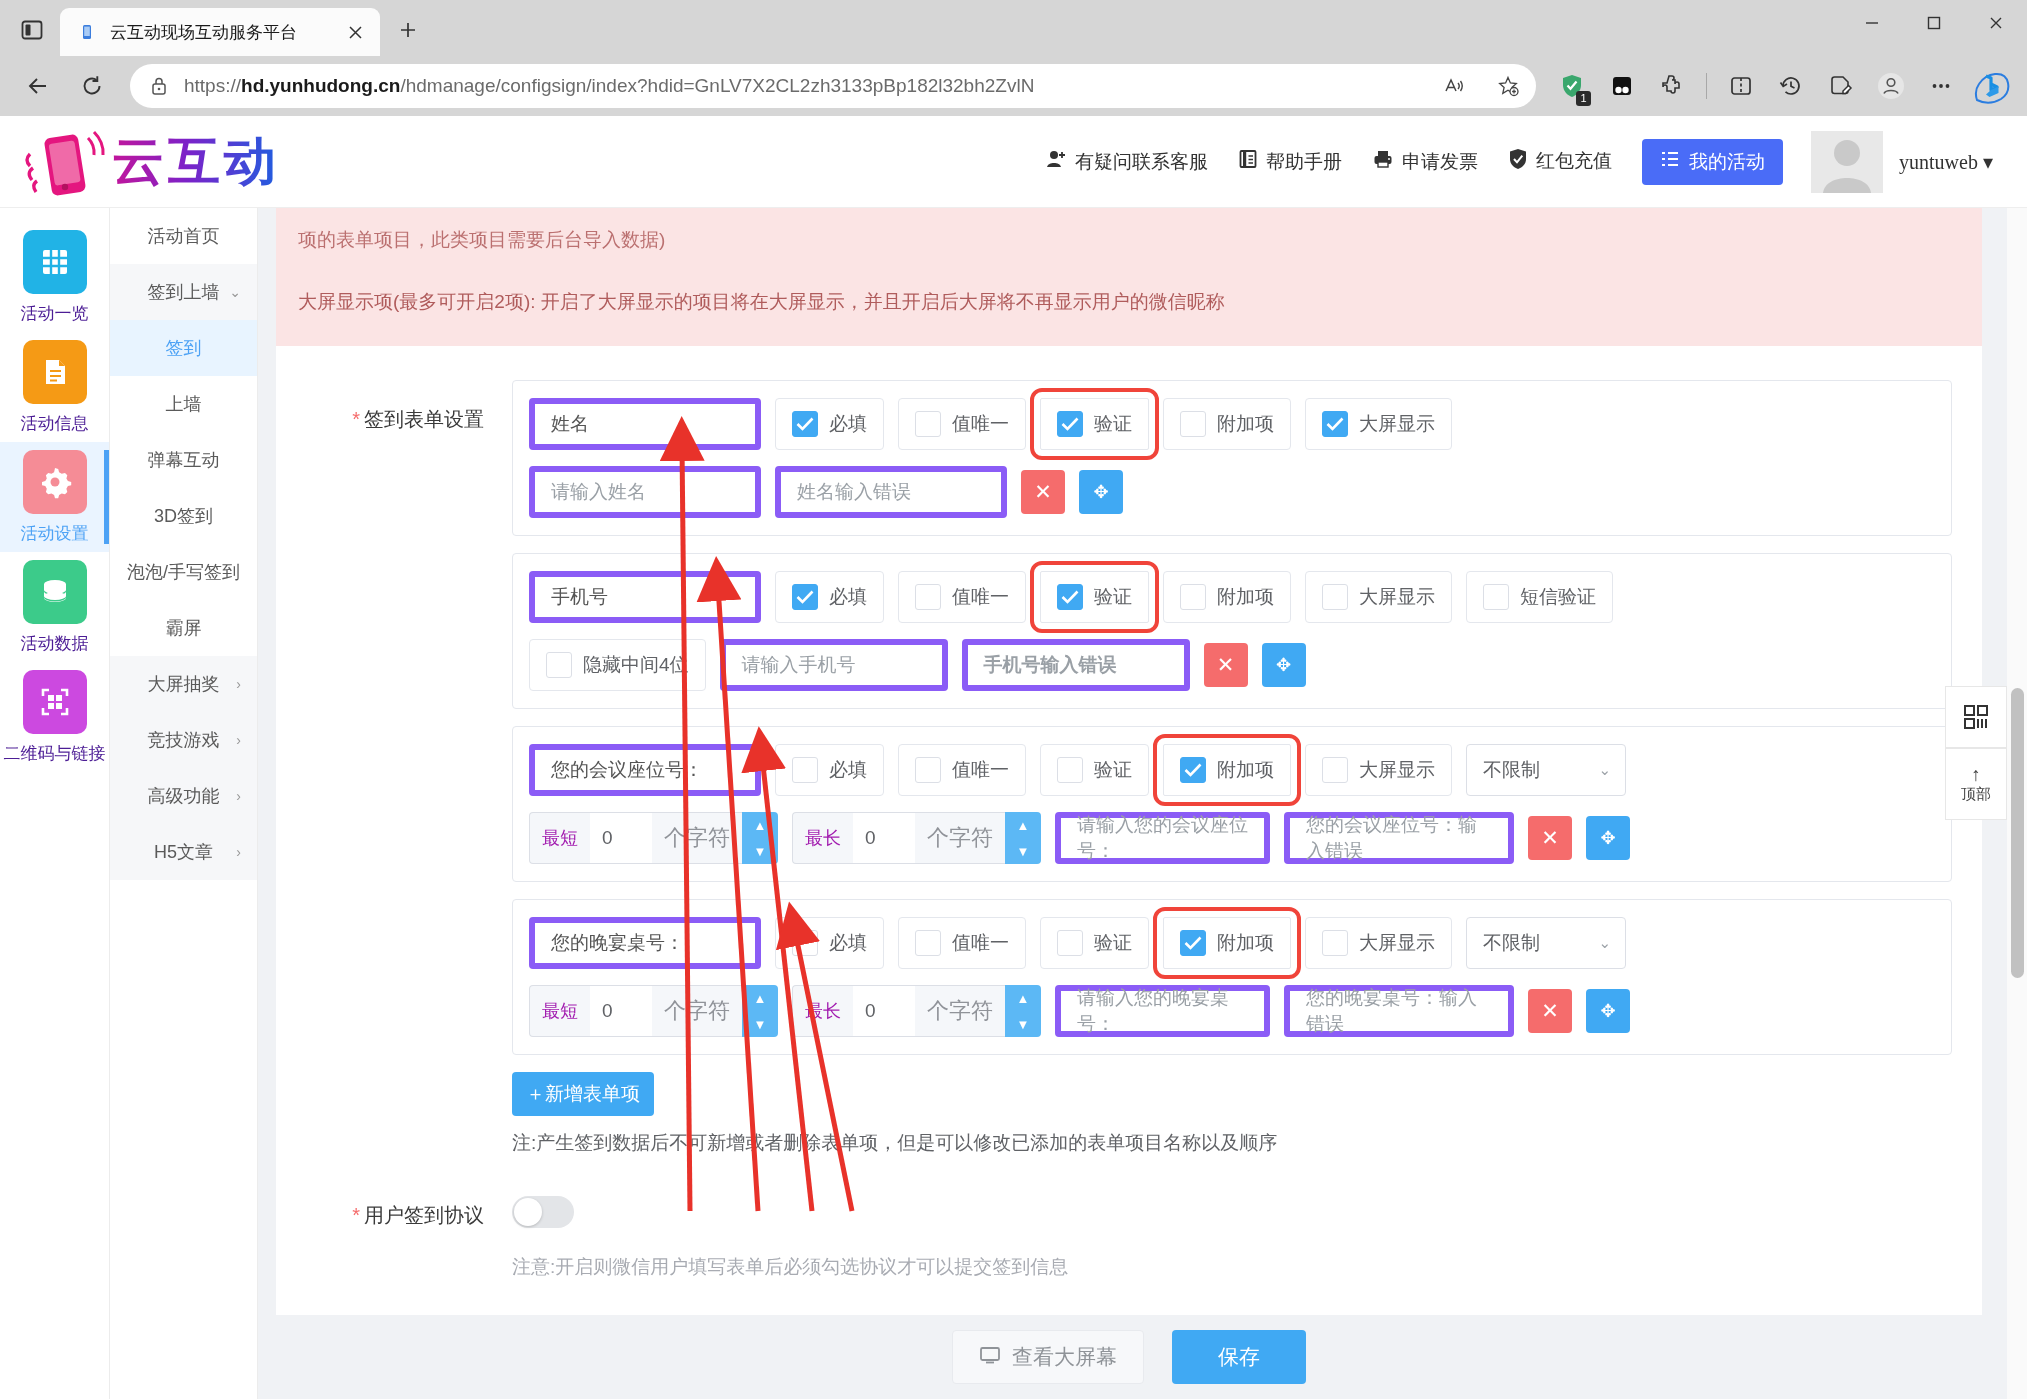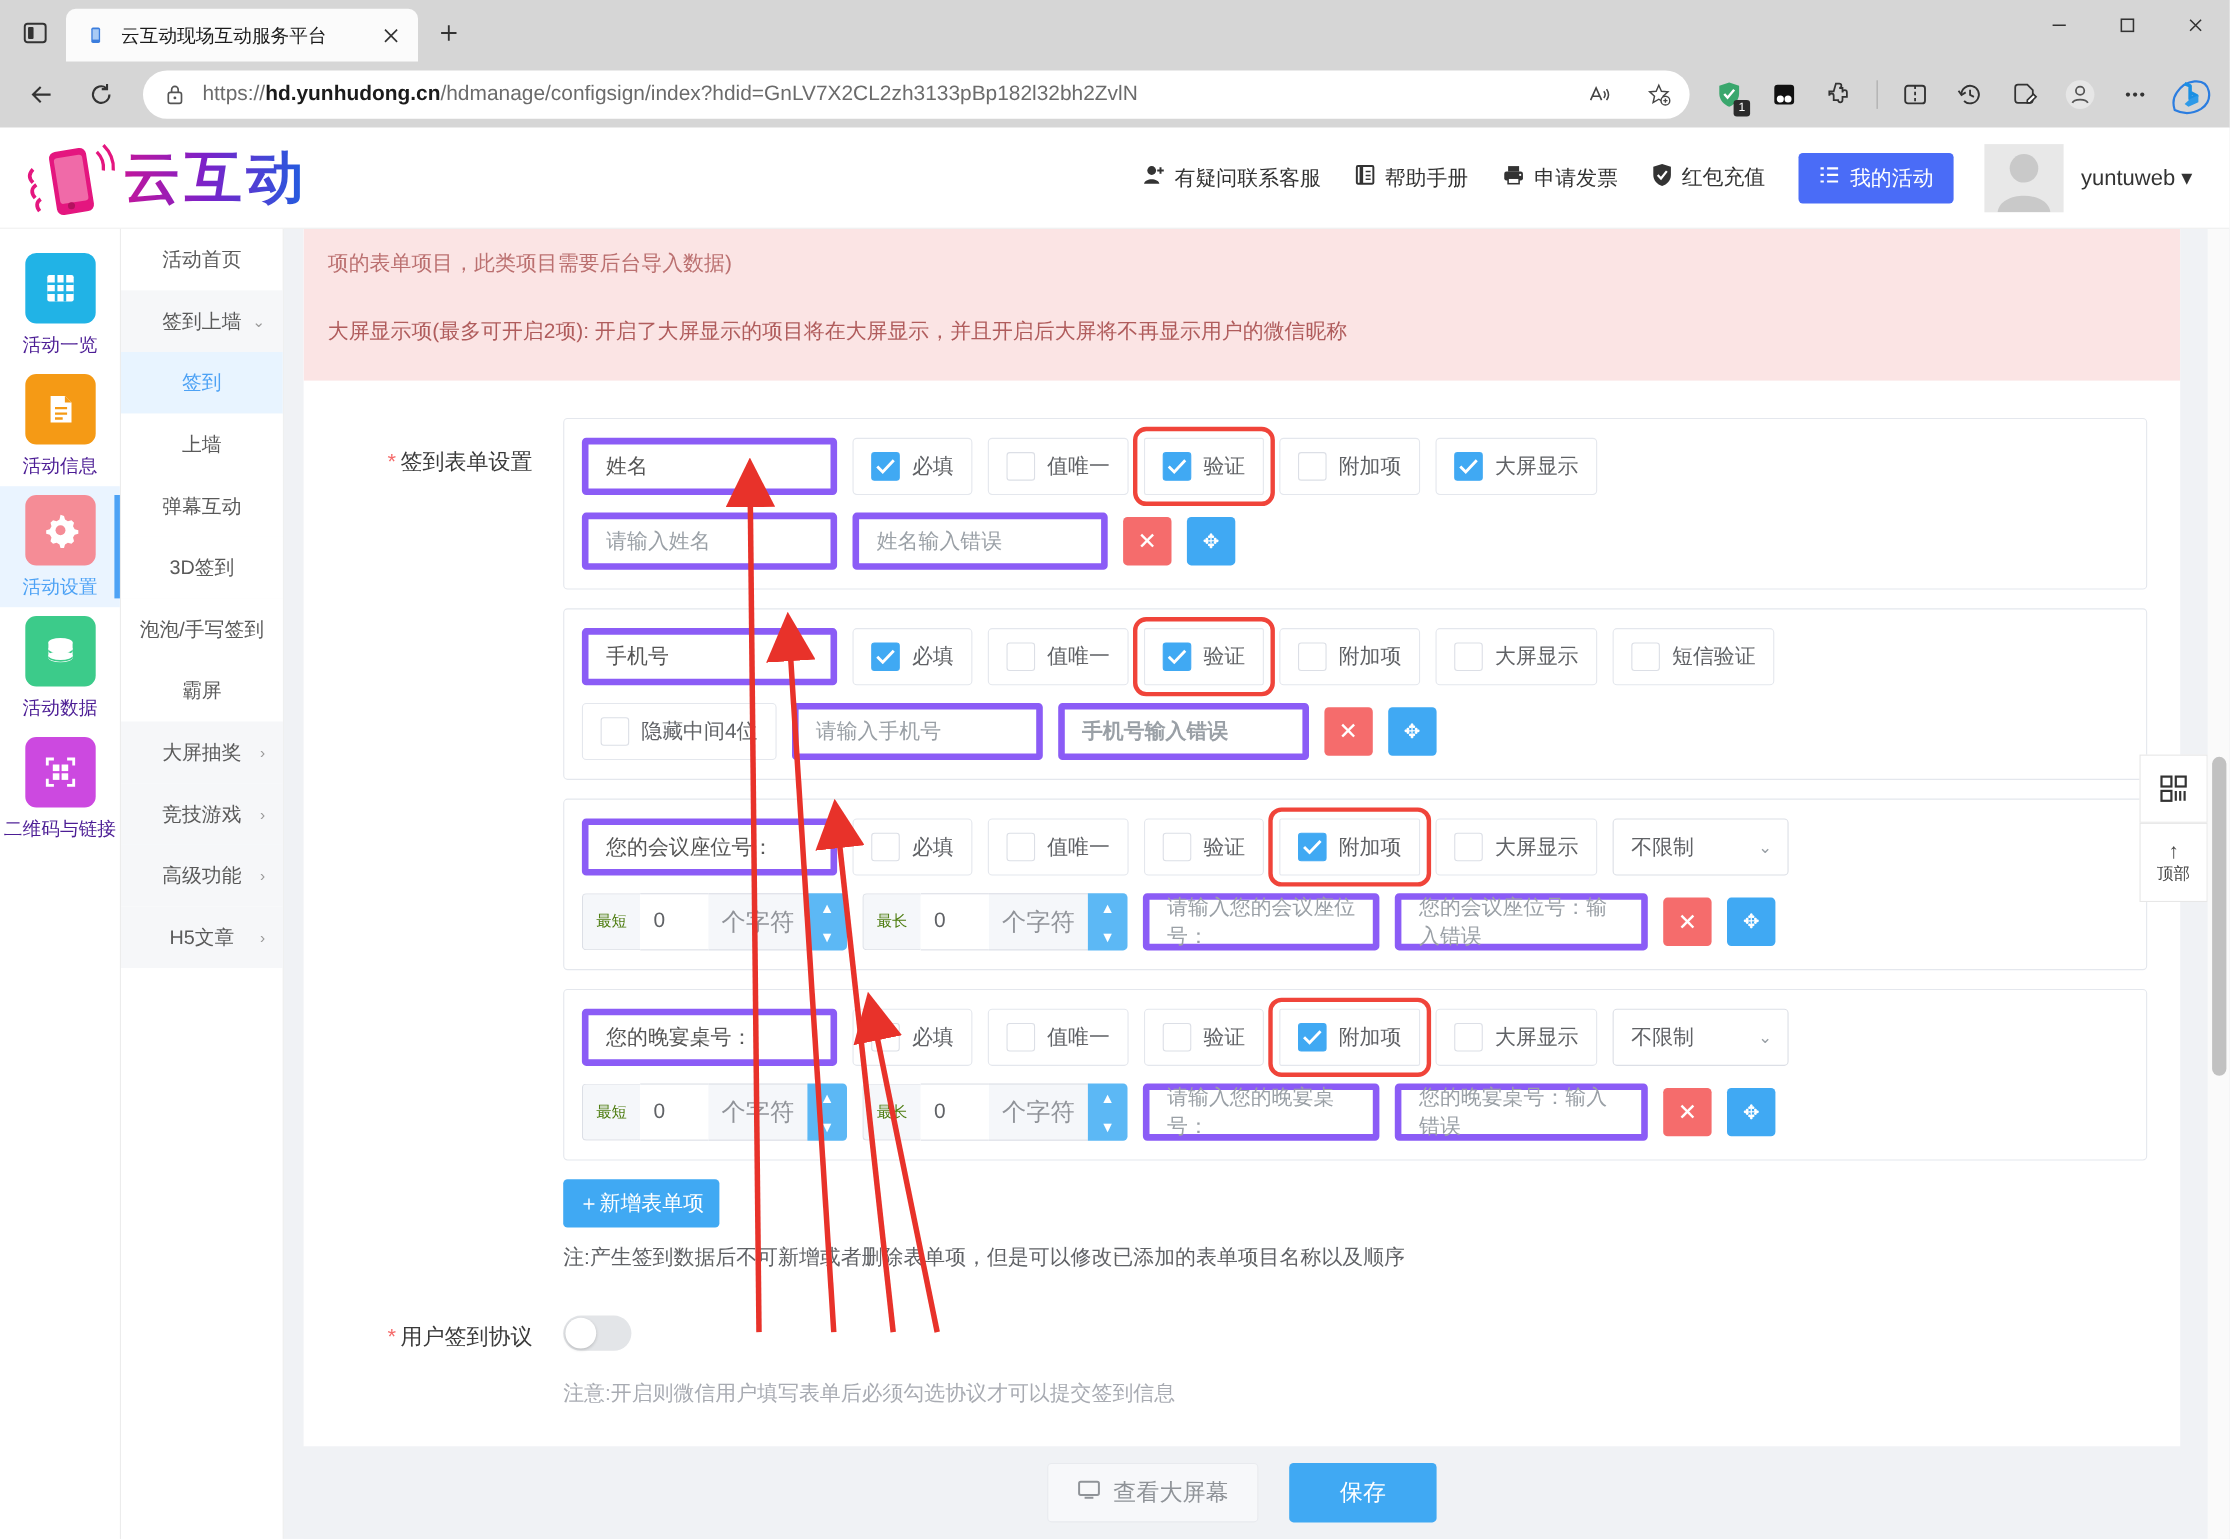--- a/index.html
+++ b/index.html
@@ -53,21 +53,21 @@
     position:absolute; right:3px; bottom:2px; background:#2b2b2b; color:#fff;
     font-size:11px; line-height:14px; min-width:15px; height:15px; text-align:center;
     border-radius:3px; padding:0 2px;
   }
 
   
   .page { position:absolute; left:0; top:116px; width:2027px; height:1283px; background:#fff; overflow:hidden; }
 
   .site-header {
     height:92px; background:#fff; display:flex; align-items:center;
-    padding:0 34px 0 20px; border-bottom:1px solid #eee;
+    padding:0 34px 0 20px; border-bottom:1px solid #eee;font-family:Liberation Serif, serif;
   }
   .logo { display:flex; align-items:center; gap:6px; }
   .logo-text { font-size:52px; font-weight:bold; letter-spacing:4px;
     background:linear-gradient(90deg,#c2169b 0%,#7b22c9 45%,#1f5fe0 100%);
     -webkit-background-clip:text; background-clip:text; color:transparent; }
   .hdr-nav { margin-left:auto; display:flex; align-items:center; gap:30px; }
   .hdr-link { display:flex; align-items:flex-start; gap:8px; font-size:19px; color:#333; white-space:nowrap; }
   .hdr-btn {
     background:#4a6cf7; color:#fff; font-size:19px; border-radius:4px;
     padding:0 18px; height:46px; display:flex; align-items:center; gap:9px; white-space:nowrap;
@@ -149,21 +149,21 @@
 
   .btn-x, .btn-move {
     width:44px; height:44px; border-radius:4px; display:flex; align-items:center; justify-content:center;
     color:#fff; font-size:21px; flex:none;
   }
   .btn-x { background:#f56c6c; }
   .btn-move { background:#40a9f3; font-size:18px; }
 
   .num-group { display:flex; align-items:center; }
   .num-pre { height:52px; border:1px solid #dcdfe6; border-right:none; border-radius:4px 0 0 4px;
-             background:#f5f7fa; display:flex; align-items:center; padding:0 12px; font-size:14px; color:#4d7c0f; }
+             background:#f5f7fa; display:flex; align-items:center; padding:0 12px; font-size:18px; color:#a21caf; }
   .num-inp { height:52px; width:62px; border:1px solid #dcdfe6; border-left:none; border-right:none;
              display:flex; align-items:center; padding:0 12px; font-size:19px; color:#606266; background:#fff; }
   .num-suf { height:52px; border:1px solid #dcdfe6; border-left:none; border-right:none;
              background:#f5f7fa; display:flex; align-items:center; padding:0 12px; font-size:22px; color:#909399; }
   .spin { width:36px; height:52px; background:#5cb8f5; border-radius:0 4px 4px 0;
           display:flex; flex-direction:column; }
   .spin div { flex:1; display:flex; align-items:center; justify-content:center; color:#fff; font-size:13px; }
 
   .add-btn { background:#40a9f3; color:#fff; font-size:19px; border-radius:4px; height:44px;
              display:inline-flex; align-items:center; padding:0 14px; }

